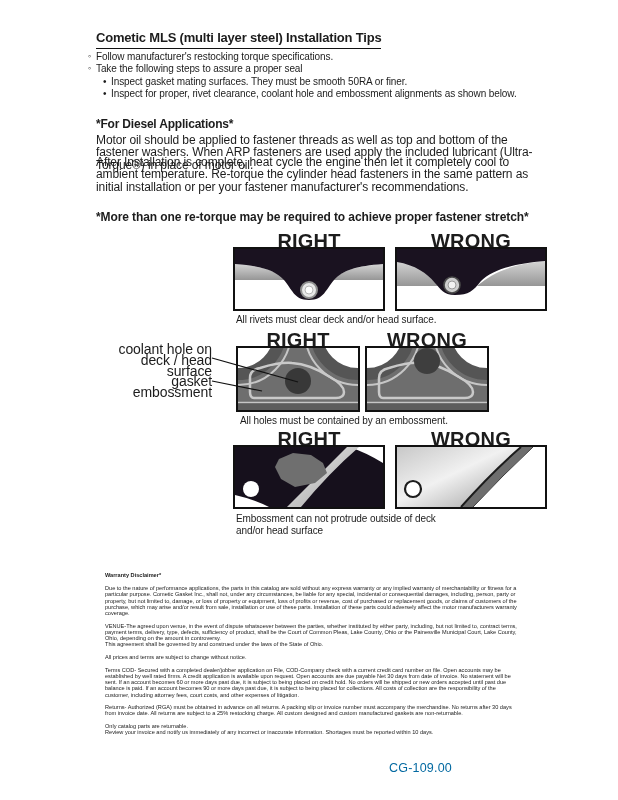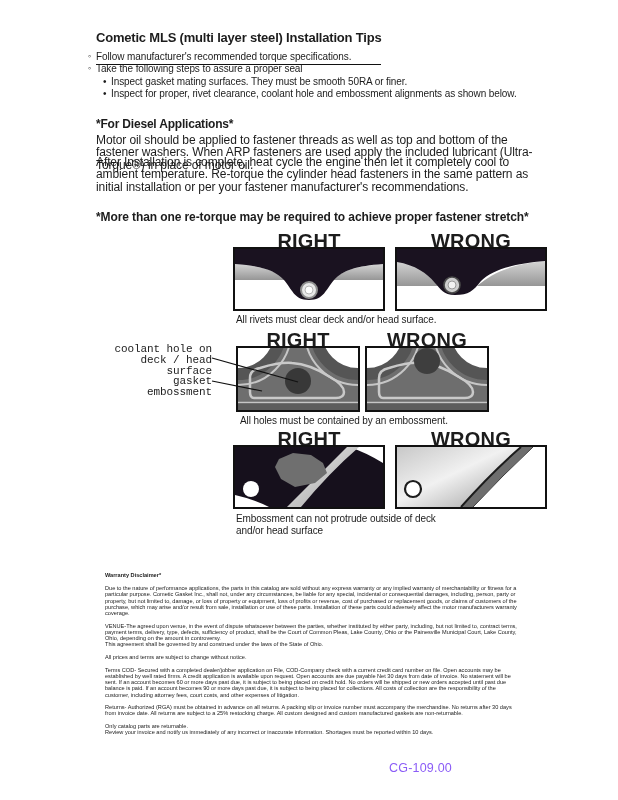--- a/index.html
+++ b/index.html
@@ -2,60 +2,60 @@
 <html><head>
 <meta charset="utf-8">
 <style>
   html,body{margin:0;padding:0;background:#e9e9e9;}
   .page{position:relative;width:618px;height:800px;background:#ffffff;margin:0 auto;
         font-family:"Liberation Sans",sans-serif;color:#1c1c1c;overflow:hidden;}
   .abs{position:absolute;}
 
   
   .title{left:96px;top:30px;font-size:13px;font-weight:bold;letter-spacing:-0.2px;
-         border-bottom:1.5px solid #111;padding-bottom:19px;}
+         border-bottom:1.5px solid #111;padding-bottom:3px;}
   .bullets{left:88px;top:51px;width:450px;font-size:10px;line-height:12.4px;letter-spacing:-0.1px;}
   .b-row{display:flex;}
   .b-row .mk{width:8px;flex:none;}
   .b-row.main .mk::before{content:"◦";font-size:9px;position:relative;top:-1px;}
   .b-row.sub{margin-left:15px;align-items:center;}
   .b-row.sub .mk::before{content:"•";font-size:10px;}
 
   .dheading{left:96px;top:117px;font-size:12px;font-weight:bold;letter-spacing:-0.2px;}
   .para{left:96px;width:438px;font-size:12px;line-height:12.4px;letter-spacing:-0.1px;}
   .p1{top:134px;}
   .p2{top:156px;}
   .pnote{top:211px;font-weight:bold;}
 
   
   .figlabel{font-size:20px;font-weight:bold;text-align:center;letter-spacing:0.2px;}
   .panel{box-sizing:border-box;border:2px solid #111;background:#fff;}
   .panel svg{display:block;width:100%;height:100%;}
   .caption{font-size:10px;letter-spacing:-0.1px;line-height:12px;}
-  .anno{font-size:11px;line-height:11px;text-align:right;letter-spacing:-0.1px;font-family:Liberation Mono, monospace;}
+  .anno{font-size:14px;line-height:11px;text-align:right;letter-spacing:-0.1px;}
 
   
   .legal{left:105px;top:572px;width:412px;font-size:5.6px;line-height:6.2px;color:#222;}
   .legal .lh{font-weight:bold;margin:0 0 7px 0;}
   .legal p{margin:0;}
   .legal p.spaced{margin-top:6.5px;}
 
-  .footer{left:389px;top:761px;font-size:12.5px;letter-spacing:0.2px;color:#8b5cf6;}
+  .footer{left:389px;top:761px;font-size:12.5px;letter-spacing:0.2px;color:#0369a1;}
 </style>
 </head>
 <body>
 
 <div class="page">
 
   <div class="abs title">Cometic MLS (multi layer steel) Installation Tips</div>
 
   <div class="abs bullets">
     <div class="b-row main">
         <span class="mk"></span>
-        <span>Follow manufacturer's recommended torque specifications.</span>
+        <span>Follow manufacturer's restocking torque specifications.</span>
       </div>
     <div class="b-row main">
         <span class="mk"></span>
         <span>Take the following steps to assure a proper seal</span>
       </div>
     <div class="b-row sub">
         <span class="mk"></span>
         <span>Inspect gasket mating surfaces.  They must be smooth 50RA or finer.</span>
       </div>
     <div class="b-row sub">

